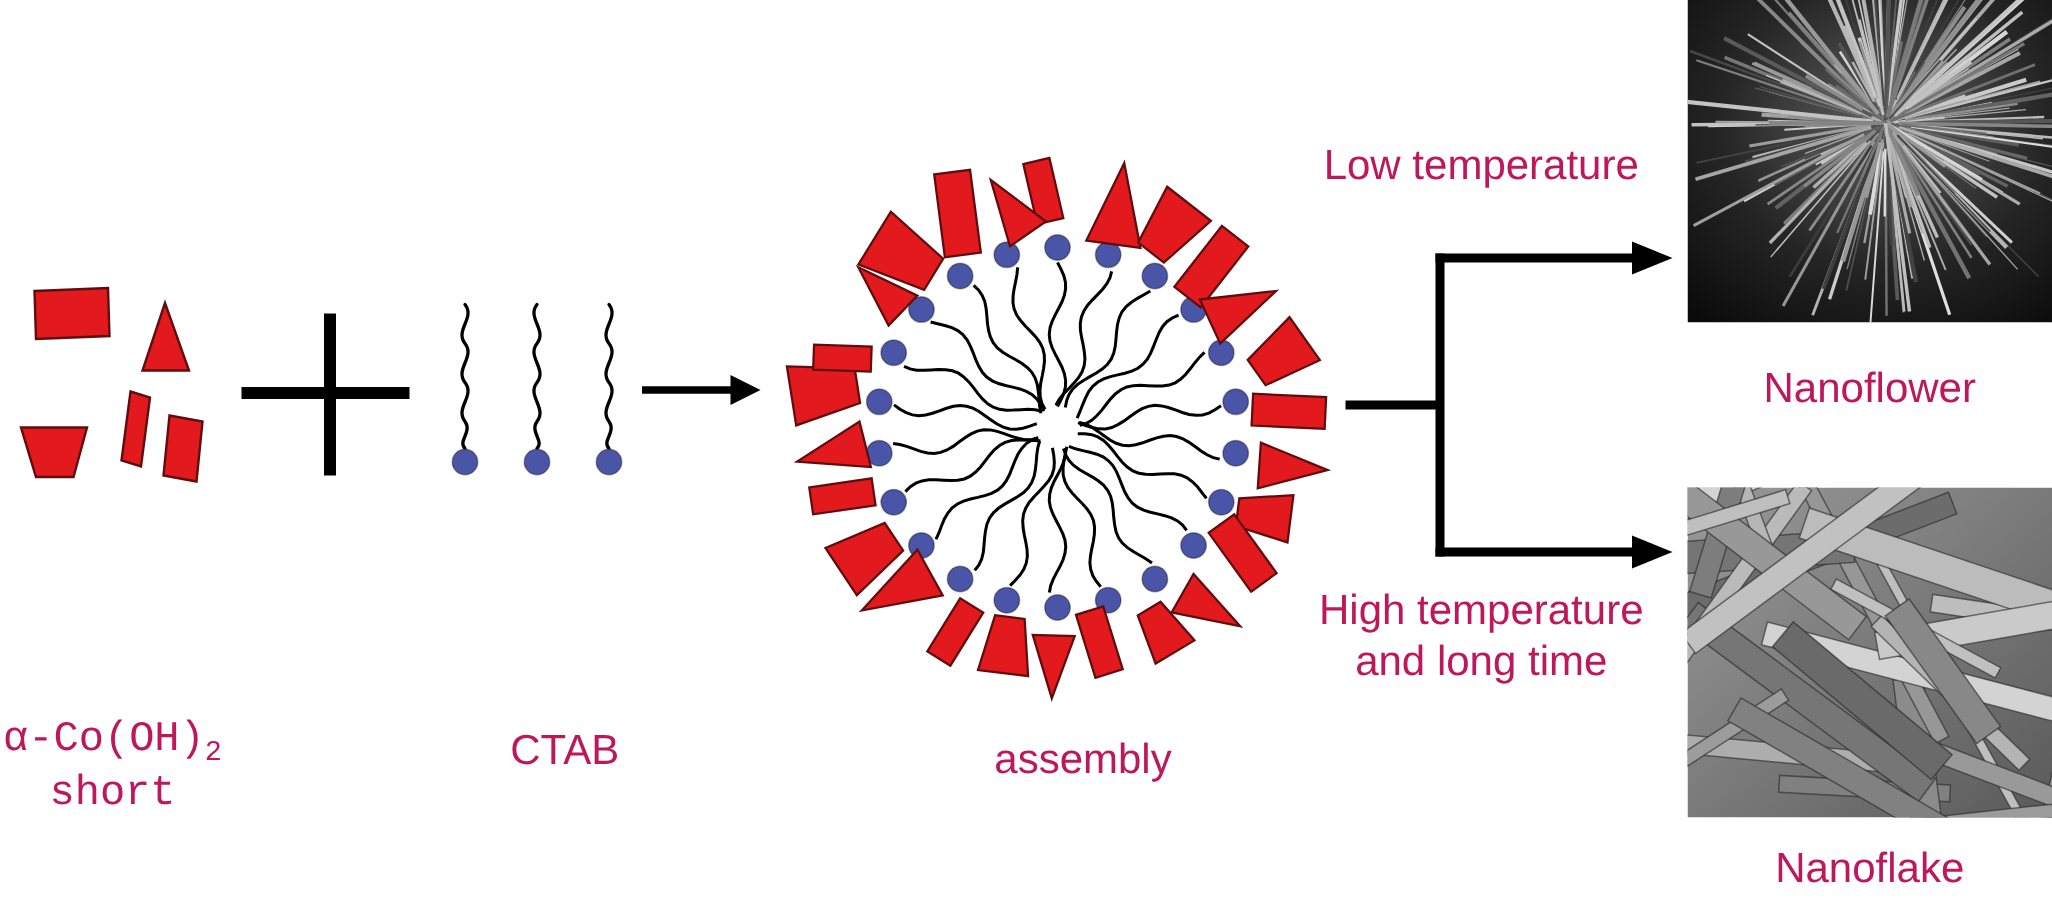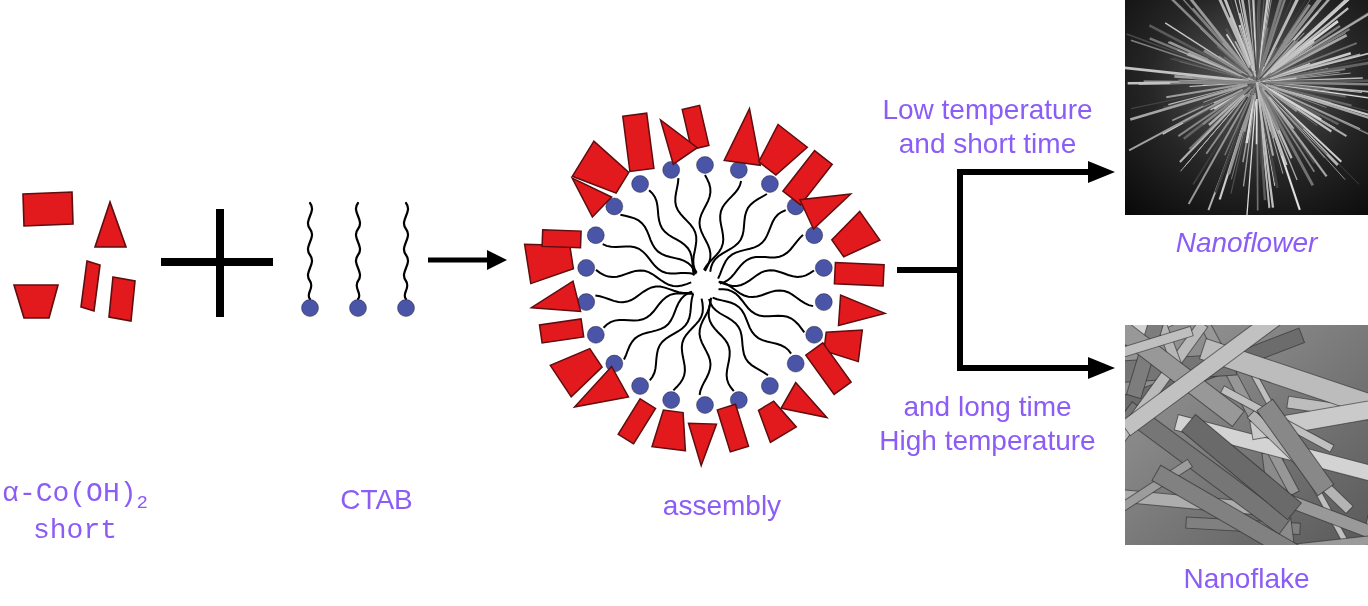--- a/index.html
+++ b/index.html
@@ -16,21 +16,21 @@
     overflow:hidden;
     font-family:"Liberation Sans", sans-serif;
     color:#000;
   }
   .abs{position:absolute;}
   .label{
     position:absolute;
     font-size:28px;
     line-height:1.2;
     text-align:center;
-    color:#8b5cf6;
+    color:#be185d;
   }
   .label sub{font-size:0.68em;}
   .nucleus{fill:var(--red);stroke:var(--red-outline);stroke-width:1.6;}
   .plusbar{fill:var(--black);}
   .arrowline{stroke:var(--black);stroke-width:5;fill:none;}
   .branchline{stroke:var(--black);stroke-width:6;fill:none;}
   .arrowhead{fill:var(--black);}
   .ctab-tail{stroke:var(--black);stroke-width:2.2;fill:none;stroke-linecap:round;}
   .ctab-head{fill:var(--blue);stroke:rgba(0,0,0,0.35);stroke-width:1;}
   svg{display:block;}
@@ -161,26 +161,25 @@
     <line class="branchline" x1="4" y1="122" x2="67" y2="122"></line>
     <line class="branchline" x1="67" y1="21" x2="67" y2="223"></line>
     <line class="branchline" x1="64" y1="24" x2="197" y2="24"></line>
     <polygon class="arrowhead" points="195,13 222,24 195,35"></polygon>
     <line class="branchline" x1="64" y1="220" x2="197" y2="220"></line>
     <polygon class="arrowhead" points="195,209 222,220 195,231"></polygon>
   </svg>
 
   <div class="label" style="left:855px;top:93px;width:265px;">
     <div>Low temperature</div>
-    <div>and short time</div>
   </div>
 
   <div class="label" style="left:855px;top:390px;width:265px;">
+    <div>High temperature</div>
     <div>and long time</div>
-    <div>High temperature</div>
   </div>
 
   <svg id="nanoflower-svg" class="abs" style="left:1125px;top:0px;" width="243" height="215" viewBox="0 0 243 215">
     <defs>
       <radialGradient id="fg" cx="54%" cy="38%" r="80%">
         <stop offset="0%" stop-color="#606060"></stop>
         <stop offset="55%" stop-color="#262626"></stop>
         <stop offset="100%" stop-color="#0a0a0a"></stop>
       </radialGradient>
     </defs>
@@ -420,21 +419,21 @@
       <line x1="130.6" y1="76.6" x2="114.5" y2="13.1" stroke="rgb(193,193,193)" stroke-width="1.8"></line>
       <line x1="130.3" y1="94.9" x2="118.5" y2="186.4" stroke="rgb(158,158,158)" stroke-width="1.3"></line>
       <line x1="147.6" y1="70.8" x2="189.0" y2="41.1" stroke="rgb(195,195,195)" stroke-width="2.8"></line>
       <line x1="134.4" y1="79.3" x2="168.7" y2="40.4" stroke="rgb(81,81,81)" stroke-width="1.5"></line>
       <line x1="125.4" y1="64.7" x2="114.0" y2="34.4" stroke="rgb(201,201,201)" stroke-width="1.8"></line>
       <line x1="132.7" y1="82.3" x2="201.3" y2="107.5" stroke="rgb(157,157,157)" stroke-width="0.7"></line>
       <line x1="125.3" y1="87.2" x2="77.8" y2="124.3" stroke="rgb(133,133,133)" stroke-width="2.3"></line>
       <line x1="132.0" y1="82.1" x2="148.0" y2="207.7" stroke="rgb(191,191,191)" stroke-width="2.3"></line>
     </svg>
 
-  <div class="label" style="left:1125px;top:226px;width:243px;font-style:italic;">Nanoflower</div>
+  <div class="label" style="left:1125px;top:242px;width:243px;">Nanoflower</div>
 
   <svg id="nanoflake-svg" class="abs" style="left:1125px;top:325px;" width="243" height="220" viewBox="0 0 243 220">
     <defs>
       <linearGradient id="kg" x1="0" y1="0" x2="1" y2="1">
         <stop offset="0%" stop-color="#9a9a9a"></stop>
         <stop offset="100%" stop-color="#5a5a5a"></stop>
       </linearGradient>
     </defs>
     <rect width="243" height="220" fill="url(#kg)"></rect>
   <rect x="-62.8" y="-5.9" width="125.7" height="11.7" transform="translate(224.8,86.4) rotate(8.5)" fill="rgb(189,189,189)" stroke="rgba(40,40,40,0.6)" stroke-width="1"></rect>

